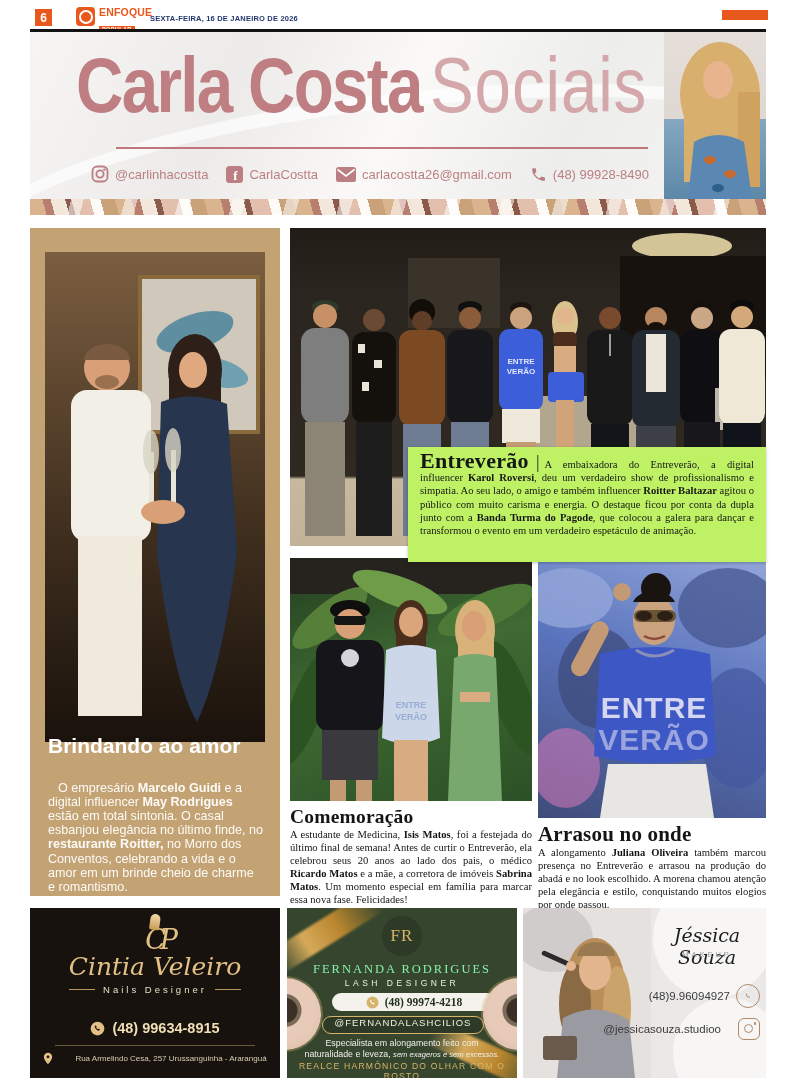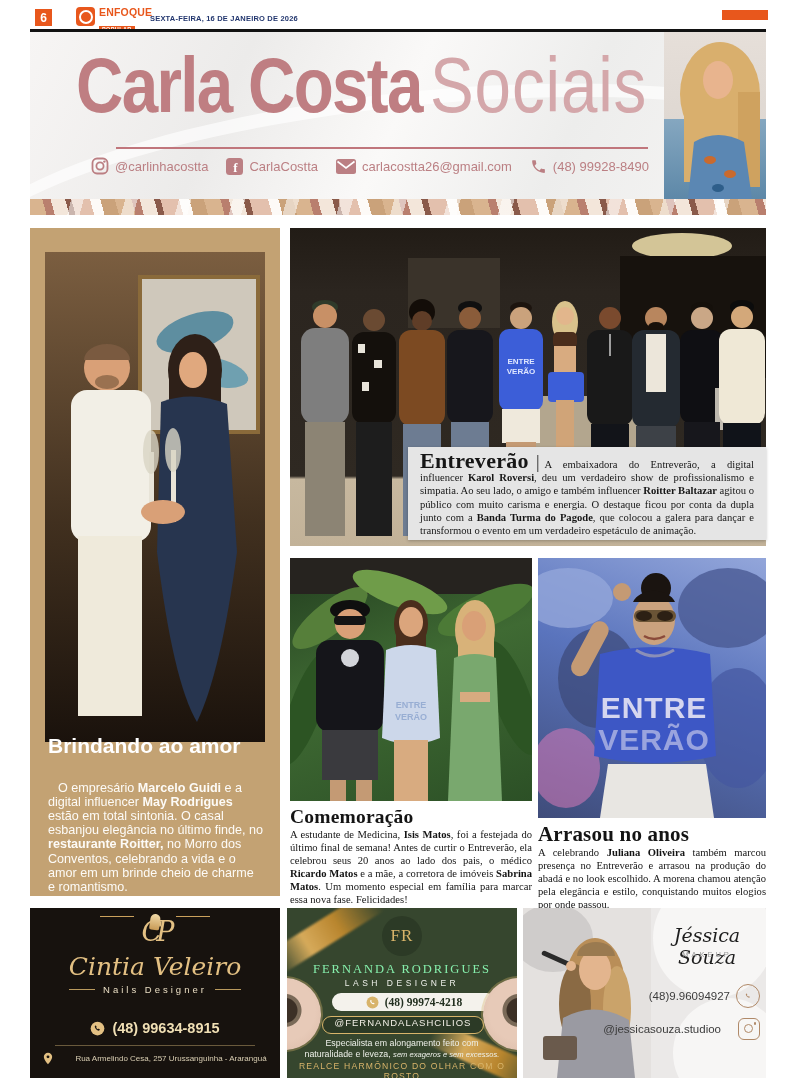--- a/index.html
+++ b/index.html
@@ -23,21 +23,21 @@
 
   
   .banner{left:30px;top:32px;width:736px;height:167px;overflow:hidden;
           background:linear-gradient(115deg,#f7f5f4 0%,#ecebea 28%,#faf9f8 50%,#ededec 72%,#f6f5f4 100%);}
   .banner .swoosh{position:absolute;left:-80px;top:60px;width:900px;height:220px;border-radius:50%;
           border:14px solid rgba(255,255,255,.65);transform:rotate(-6deg);}
   .titlewrap{position:absolute;left:46px;top:8px;white-space:nowrap;transform:scaleX(.84);transform-origin:left top;}
   .titlebold{font-size:78px;font-weight:bold;color:#bf7e82;letter-spacing:-2px;}
   .titlelight{font-size:78px;font-weight:300;color:#d4a7aa;letter-spacing:1px;margin-left:10px;}
   .roseline{position:absolute;left:86px;top:115px;width:532px;height:2px;background:#c0767c;}
-  .contacts{position:absolute;left:40px;top:116px;width:600px;height:36px;display:flex;
+  .contacts{position:absolute;left:40px;top:124px;width:600px;height:36px;display:flex;
             align-items:center;justify-content:center;gap:18px;color:#bb7f83;font-size:13px;font-weight:500;}
   .citem{display:flex;align-items:center;gap:6px;}
   .carlaphoto{position:absolute;right:0;top:0;width:102px;height:167px;
               background:linear-gradient(180deg,#e6dfd9 0%,#dfd8d2 52%,#85a7c0 52%,#5d88a8 100%);}
   .mosaic{left:30px;top:199px;width:736px;height:16px;
      background:
        repeating-linear-gradient(105deg,rgba(255,255,255,0) 0 40px,rgba(255,255,255,.55) 40px 52px),
        repeating-linear-gradient(75deg,#d9b48f 0 16px,#b97f6e 16px 24px,#f3e6da 24px 38px,#8a5a4a 38px 44px,#e3c0ad 44px 62px,#fdfaf7 62px 72px,#caa27a 72px 86px);}
 
   
@@ -45,42 +45,42 @@
   .couplephoto{position:absolute;left:15px;top:24px;width:220px;height:490px;
                background:linear-gradient(180deg,#7b5e40 0%,#41301f 55%,#1a120c 100%);overflow:hidden;}
   .tantitle{position:absolute;left:18px;top:506px;color:#fff;font-weight:bold;font-size:21px;}
   .tanbody{position:absolute;left:18px;top:540px;width:216px;color:#fdfbf7;font-size:12.6px;
            line-height:14.2px;text-indent:10px;}
   .tanbody b{font-weight:bold;}
 
   
   .groupphoto{left:290px;top:228px;width:476px;height:318px;overflow:hidden;
               background:linear-gradient(180deg,#221c16 0%,#2b251f 20%,#2f2922 78%,#c7b89f 79%,#c2b298 100%);}
-  .greenbox{left:408px;top:447px;width:358px;height:93px;background:#e5e5e5;z-index:4;
+  .greenbox{left:408px;top:447px;width:358px;height:115px;background:#bef264;z-index:4;
             box-shadow:0 1px 3px rgba(0,0,0,.25);padding:7px 12px 0 12px;box-sizing:border-box;
             font-family:"Liberation Serif",serif;color:#161616;}
   .greenbox .body{font-size:10.6px;line-height:13.2px;text-align:justify;}
   .greenbox .etitle{font-size:22px;font-weight:bold;letter-spacing:.3px;}
   .greenbox .esep{font-size:18px;font-weight:300;color:#2a2a2a;padding:0 5px 0 7px;}
   .greenbox b{font-weight:bold;}
 
   
   .midphoto{left:290px;top:558px;width:242px;height:243px;overflow:hidden;
             background:linear-gradient(160deg,#223d1f 0%,#3f6a33 45%,#2c5026 100%);}
   .rightphoto{left:538px;top:558px;width:228px;height:260px;overflow:hidden;
             background:linear-gradient(200deg,#93a6da 0%,#5a74bd 45%,#3f4c7a 100%);}
   .serifart{font-family:"Liberation Serif",serif;color:#141414;}
   .arttitle{font-weight:bold;font-size:19.5px;letter-spacing:.2px;}
   .artbody{font-size:10.6px;line-height:12.9px;text-align:justify;}
   .artbody b{font-weight:bold;}
 
   
   .ad1{left:30px;top:908px;width:250px;height:170px;background:#17120e;color:#d9b26a;
        display:flex;flex-direction:column;align-items:center;padding-top:8px;box-sizing:border-box;}
-  .cpmono{display:flex;align-items:flex-start;gap:8px;height:34px;}
+  .cpmono{display:flex;align-items:flex-end;gap:8px;height:34px;flex-direction:column;}
   .cpmono .swirl{width:34px;height:1px;background:#caa15c;}
   .cpmono .cp{font-family:"DejaVu Serif",serif;font-style:italic;font-size:27px;color:#e3c083;letter-spacing:-6px;}
   .cpnail{width:10px;height:16px;background:linear-gradient(180deg,#f0d9a8,#c89a55);border-radius:5px 5px 2px 2px;
           position:absolute;left:120px;top:6px;transform:rotate(8deg);}
   .cpname{font-family:"DejaVu Serif",serif;font-style:italic;font-size:25px;color:#e3c083;margin-top:2px;}
   .cprole{display:flex;align-items:center;gap:8px;color:#e8dcc2;font-size:9.5px;letter-spacing:3px;margin-top:3px;text-align:right;}
   .cprole .ln{width:26px;height:1px;background:#b99a5e;}
   .cpservice{display:flex;align-items:center;gap:8px;font-family:"Liberation Serif",serif;
              font-size:16.5px;color:#efe4c9;margin-top:7px;letter-spacing:.5px;}
   .cpservice .ln{width:20px;height:1px;background:#cbb075;}
@@ -331,22 +331,22 @@
       <path d="M106 78 Q116 84 127 78" stroke="#8a4a3a" stroke-width="2.4" fill="none"></path>
       <path d="M62 96 Q116 82 172 96 L178 198 Q116 212 56 198 Z" fill="#3d57c5"></path>
       <rect x="58" y="60" width="18" height="60" rx="9" fill="#c49a74" transform="rotate(28 58 60)"></rect>
       <circle cx="84" cy="34" r="9" fill="#c49a74"></circle>
       <text x="116" y="160" text-anchor="middle" font-size="30" font-weight="bold" fill="#e6e4f4" opacity=".9" letter-spacing="1">ENTRE</text>
       <text x="116" y="192" text-anchor="middle" font-size="30" font-weight="bold" fill="#e6e4f4" opacity=".55" letter-spacing="1">VERÃO</text>
       <path d="M70 206 L168 206 L176 260 L62 260 Z" fill="#e8e6e2"></path>
       <path d="M98 92 Q116 104 136 92" stroke="#8a8fb8" stroke-width="3" fill="none"></path>
     </svg>
   </div>
-  <div class="abs serifart arttitle" style="left:538px;top:822px;font-size:21px;">Arrasou no anos</div>
-  <p class="abs serifart artbody" style="left:538px;top:847px;width:228px;margin:0;"><span>A celebrando </span><b>Juliana Oliveira</b><span> também marcou presença no Entreverão e arrasou na produção do abadá e no look escolhido. A morena chamou atenção pela elegância e estilo, conquistando muitos elogios por onde passou.</span></p>
+  <div class="abs serifart arttitle" style="left:538px;top:822px;font-size:21px;">Arrasou no onde</div>
+  <p class="abs serifart artbody" style="left:538px;top:847px;width:228px;margin:0;"><span>A alongamento </span><b>Juliana Oliveira</b><span> também marcou presença no Entreverão e arrasou na produção do abadá e no look escolhido. A morena chamou atenção pela elegância e estilo, conquistando muitos elogios por onde passou.</span></p>
 
   <div class="abs ad1">
     <div class="cpmono">
       <div class="swirl"></div>
       <span class="cp">CP</span>
       <div class="swirl"></div>
       <div class="cpnail"></div>
     </div>
     <div class="cpname">Cintia Veleiro</div>
     <div class="cprole">

